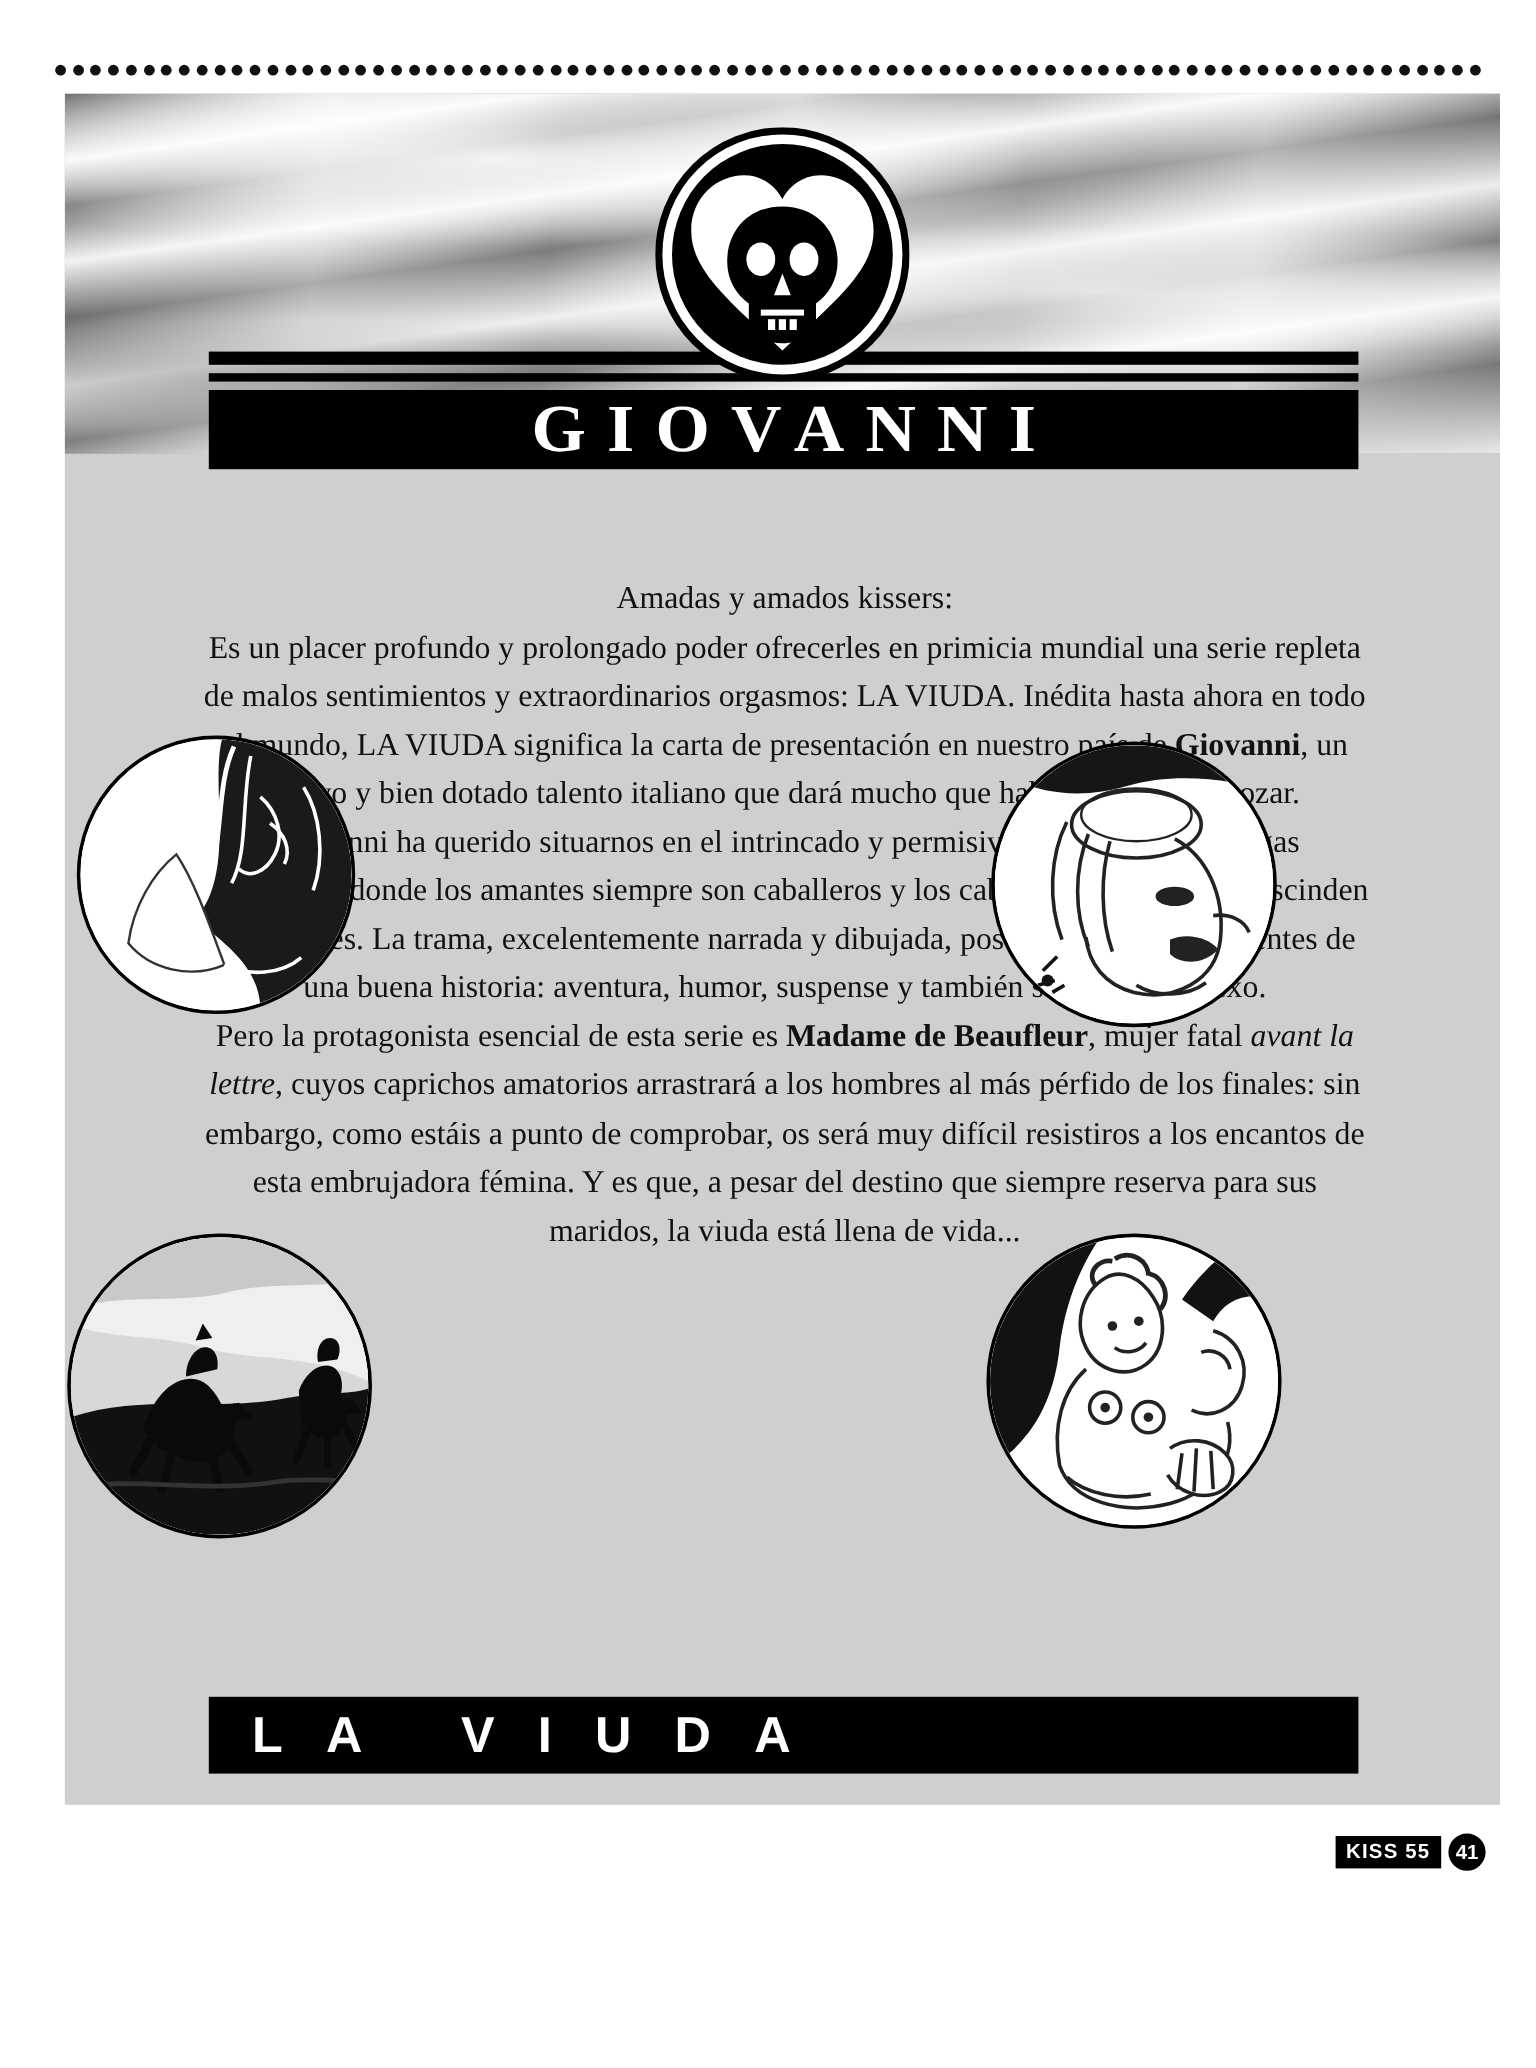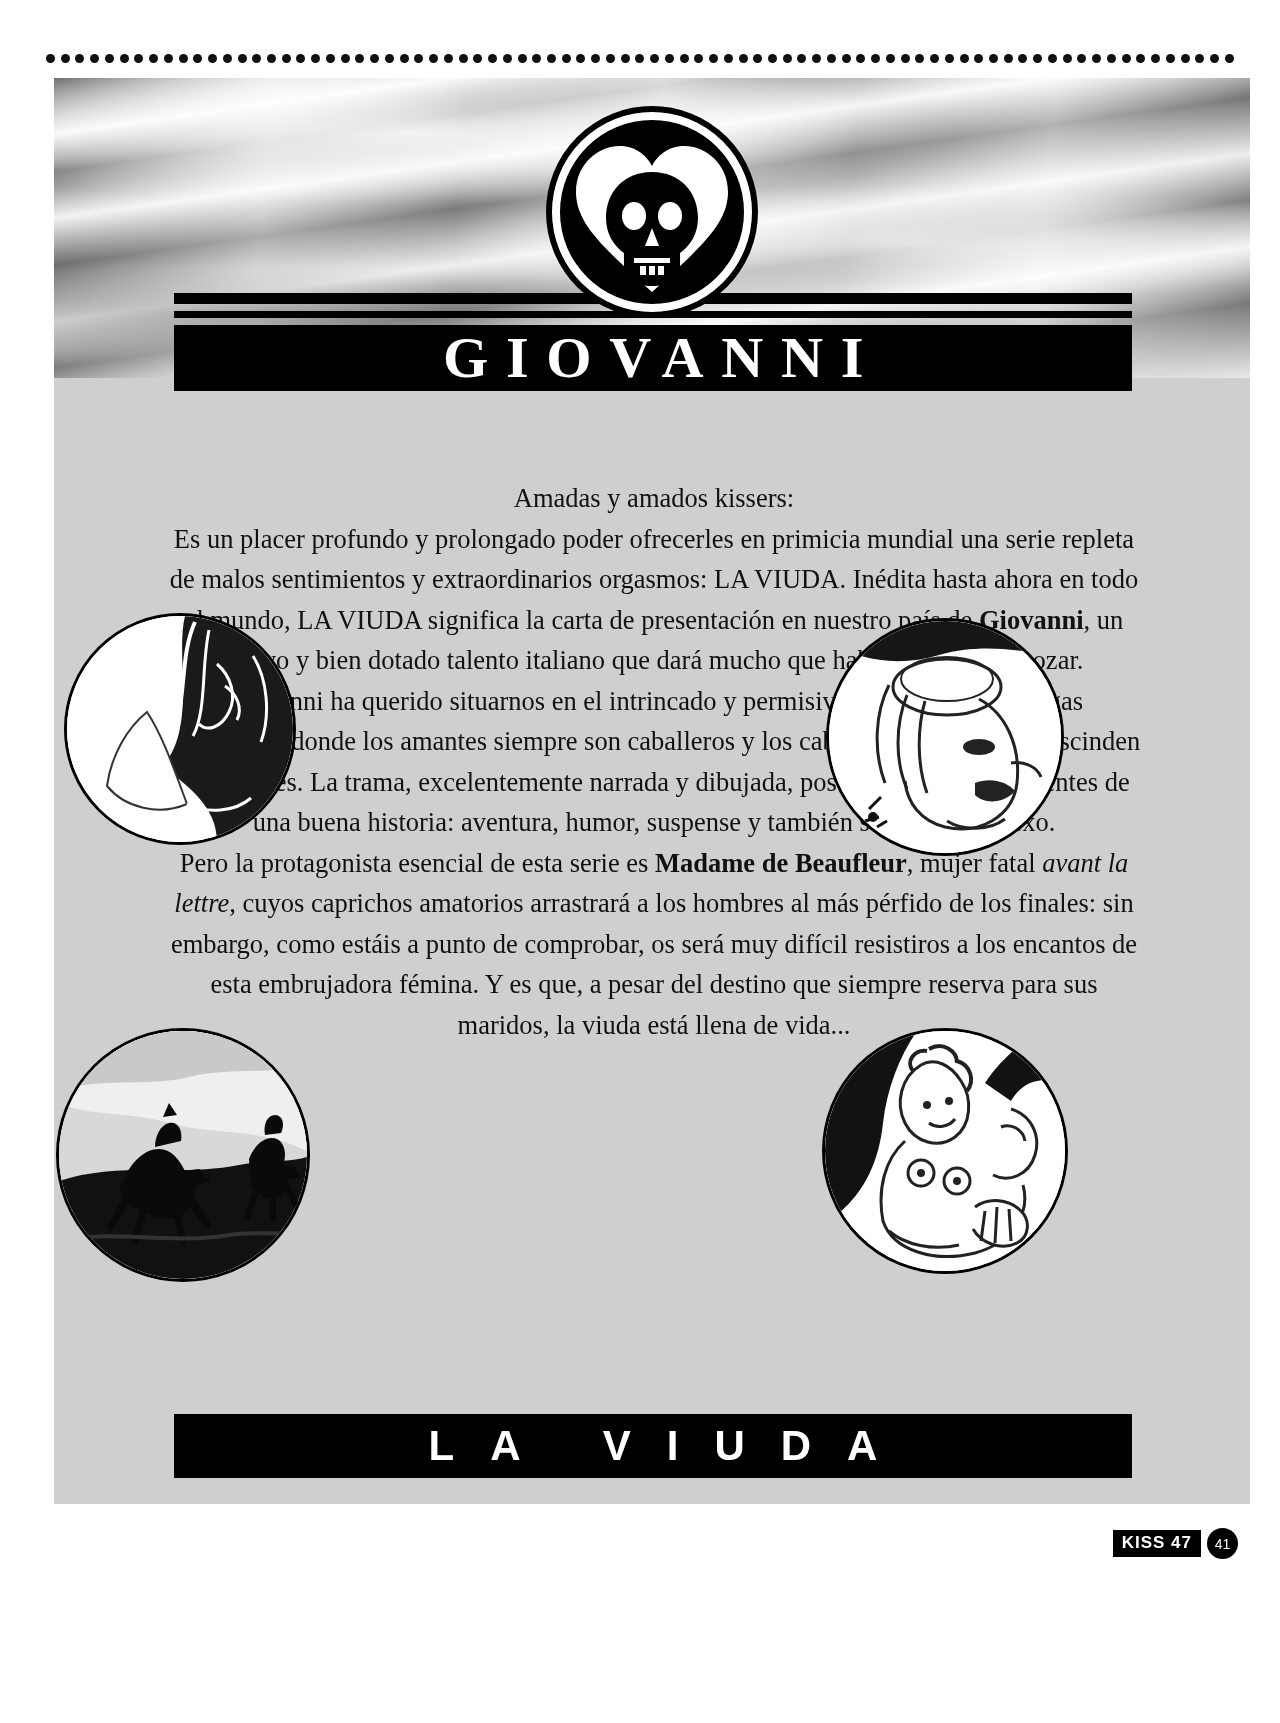--- a/index.html
+++ b/index.html
@@ -159,21 +159,20 @@
   .footer-bar {
     position: absolute;
     left: 120px;
     top: 1336px;
     width: 958px;
     height: 64px;
     background: #000;
     z-index: 6;
     display: flex;
     align-items: center;
-    justify-content: center;
   }
   .footer-bar .word {
     color: #fff;
     font-family: "Liberation Sans", sans-serif;
     font-weight: bold;
     font-size: 42px;
     letter-spacing: 36px;
     text-indent: 36px;
   }
 
@@ -196,22 +195,22 @@
     letter-spacing: 1px;
     padding: 3px 9px 4px 9px;
   }
   .page-tag .num {
     width: 31px;
     height: 31px;
     border-radius: 50%;
     background: #000;
     color: #fff;
     font-family: "Liberation Sans", sans-serif;
-    font-weight: normal;
-    font-size: 14px;
+    font-weight: bold;
+    font-size: 17px;
     display: flex;
     align-items: center;
     justify-content: center;
   }
 </style>
 </head>
 <body>
 
 <div class="dot-rule">
   <span class="dot"></span>
@@ -405,15 +404,15 @@
     <p><span>Pero la protagonista esencial de esta serie es </span><b>Madame de Beaufleur</b><span>, mujer fatal </span><i>avant la lettre</i><span>, cuyos caprichos amatorios arrastrará a los hombres al más pérfido de los finales: sin embargo, como estáis a punto de comprobar, os será muy difícil resistiros a los encantos de esta embrujadora fémina. Y es que, a pesar del destino que siempre reserva para sus maridos, la viuda está llena de vida...</span></p>
   </div>
 
   <div class="footer-bar">
     <span class="word">LA VIUDA</span>
   </div>
 
 </div>
 
 <div class="page-tag">
-  <span class="kiss">KISS 47</span>
+  <span class="kiss">KISS 55</span>
   <span class="num">41</span>
 </div>
 
 </body></html>

